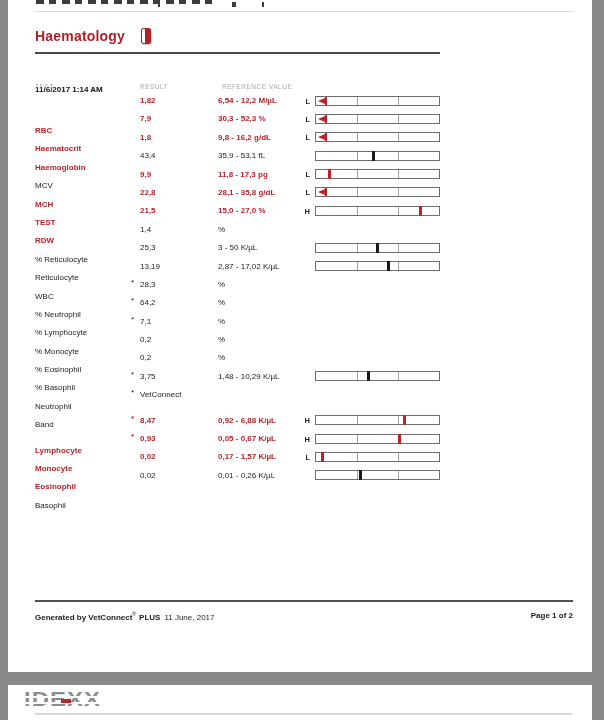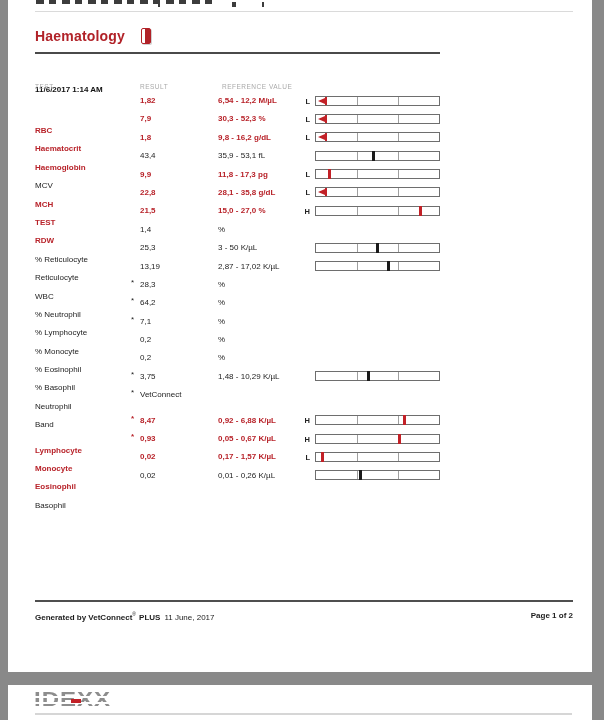--- a/index.html
+++ b/index.html
@@ -62,21 +62,21 @@
   .bottom-rule { position:absolute; left:35px; top:600px; width:538px; height:1.5px; background:#4f4f4f; }
   .footer { position:absolute; left:35px; top:611px; width:538px; height:12px; font-size:8px; color:#1c1c1c; }
   .gen-left { position:absolute; left:0; top:0; }
   .gen-left b { font-weight:bold; }
   .gen-left sup { font-size:5px; vertical-align:super; }
   .gen-plus { font-weight:bold; margin-left:3px; }
   .gen-date { margin-left:4px; }
   .page-indicator { position:absolute; right:0; top:0; font-weight:bold; }
 
   
-  .idexx-logo { position:absolute; left:34px; top:690px; width:100px; height:22px; }
+  .idexx-logo { position:absolute; left:24px; top:690px; width:100px; height:22px; }
   .idexx-text { font-size:24px; font-weight:900; color:#8d8d8d; letter-spacing:1px;
     line-height:22px; transform:scaleY(0.82); transform-origin:top left; }
   .logo-stripe { position:absolute; left:-2px; width:104%; height:2px; background:#ffffff; }
   .stripe-a { top:6px; } .stripe-b { top:12px; }
   .logo-red-dash { position:absolute; left:37px; top:9px; width:10px; height:3.5px; background:#c22127; }
   .logo-rule { position:absolute; left:35px; top:713px; width:537px; height:1.5px; background:#d6d6d6; }
 </style>
 </head>
 <body>
 

